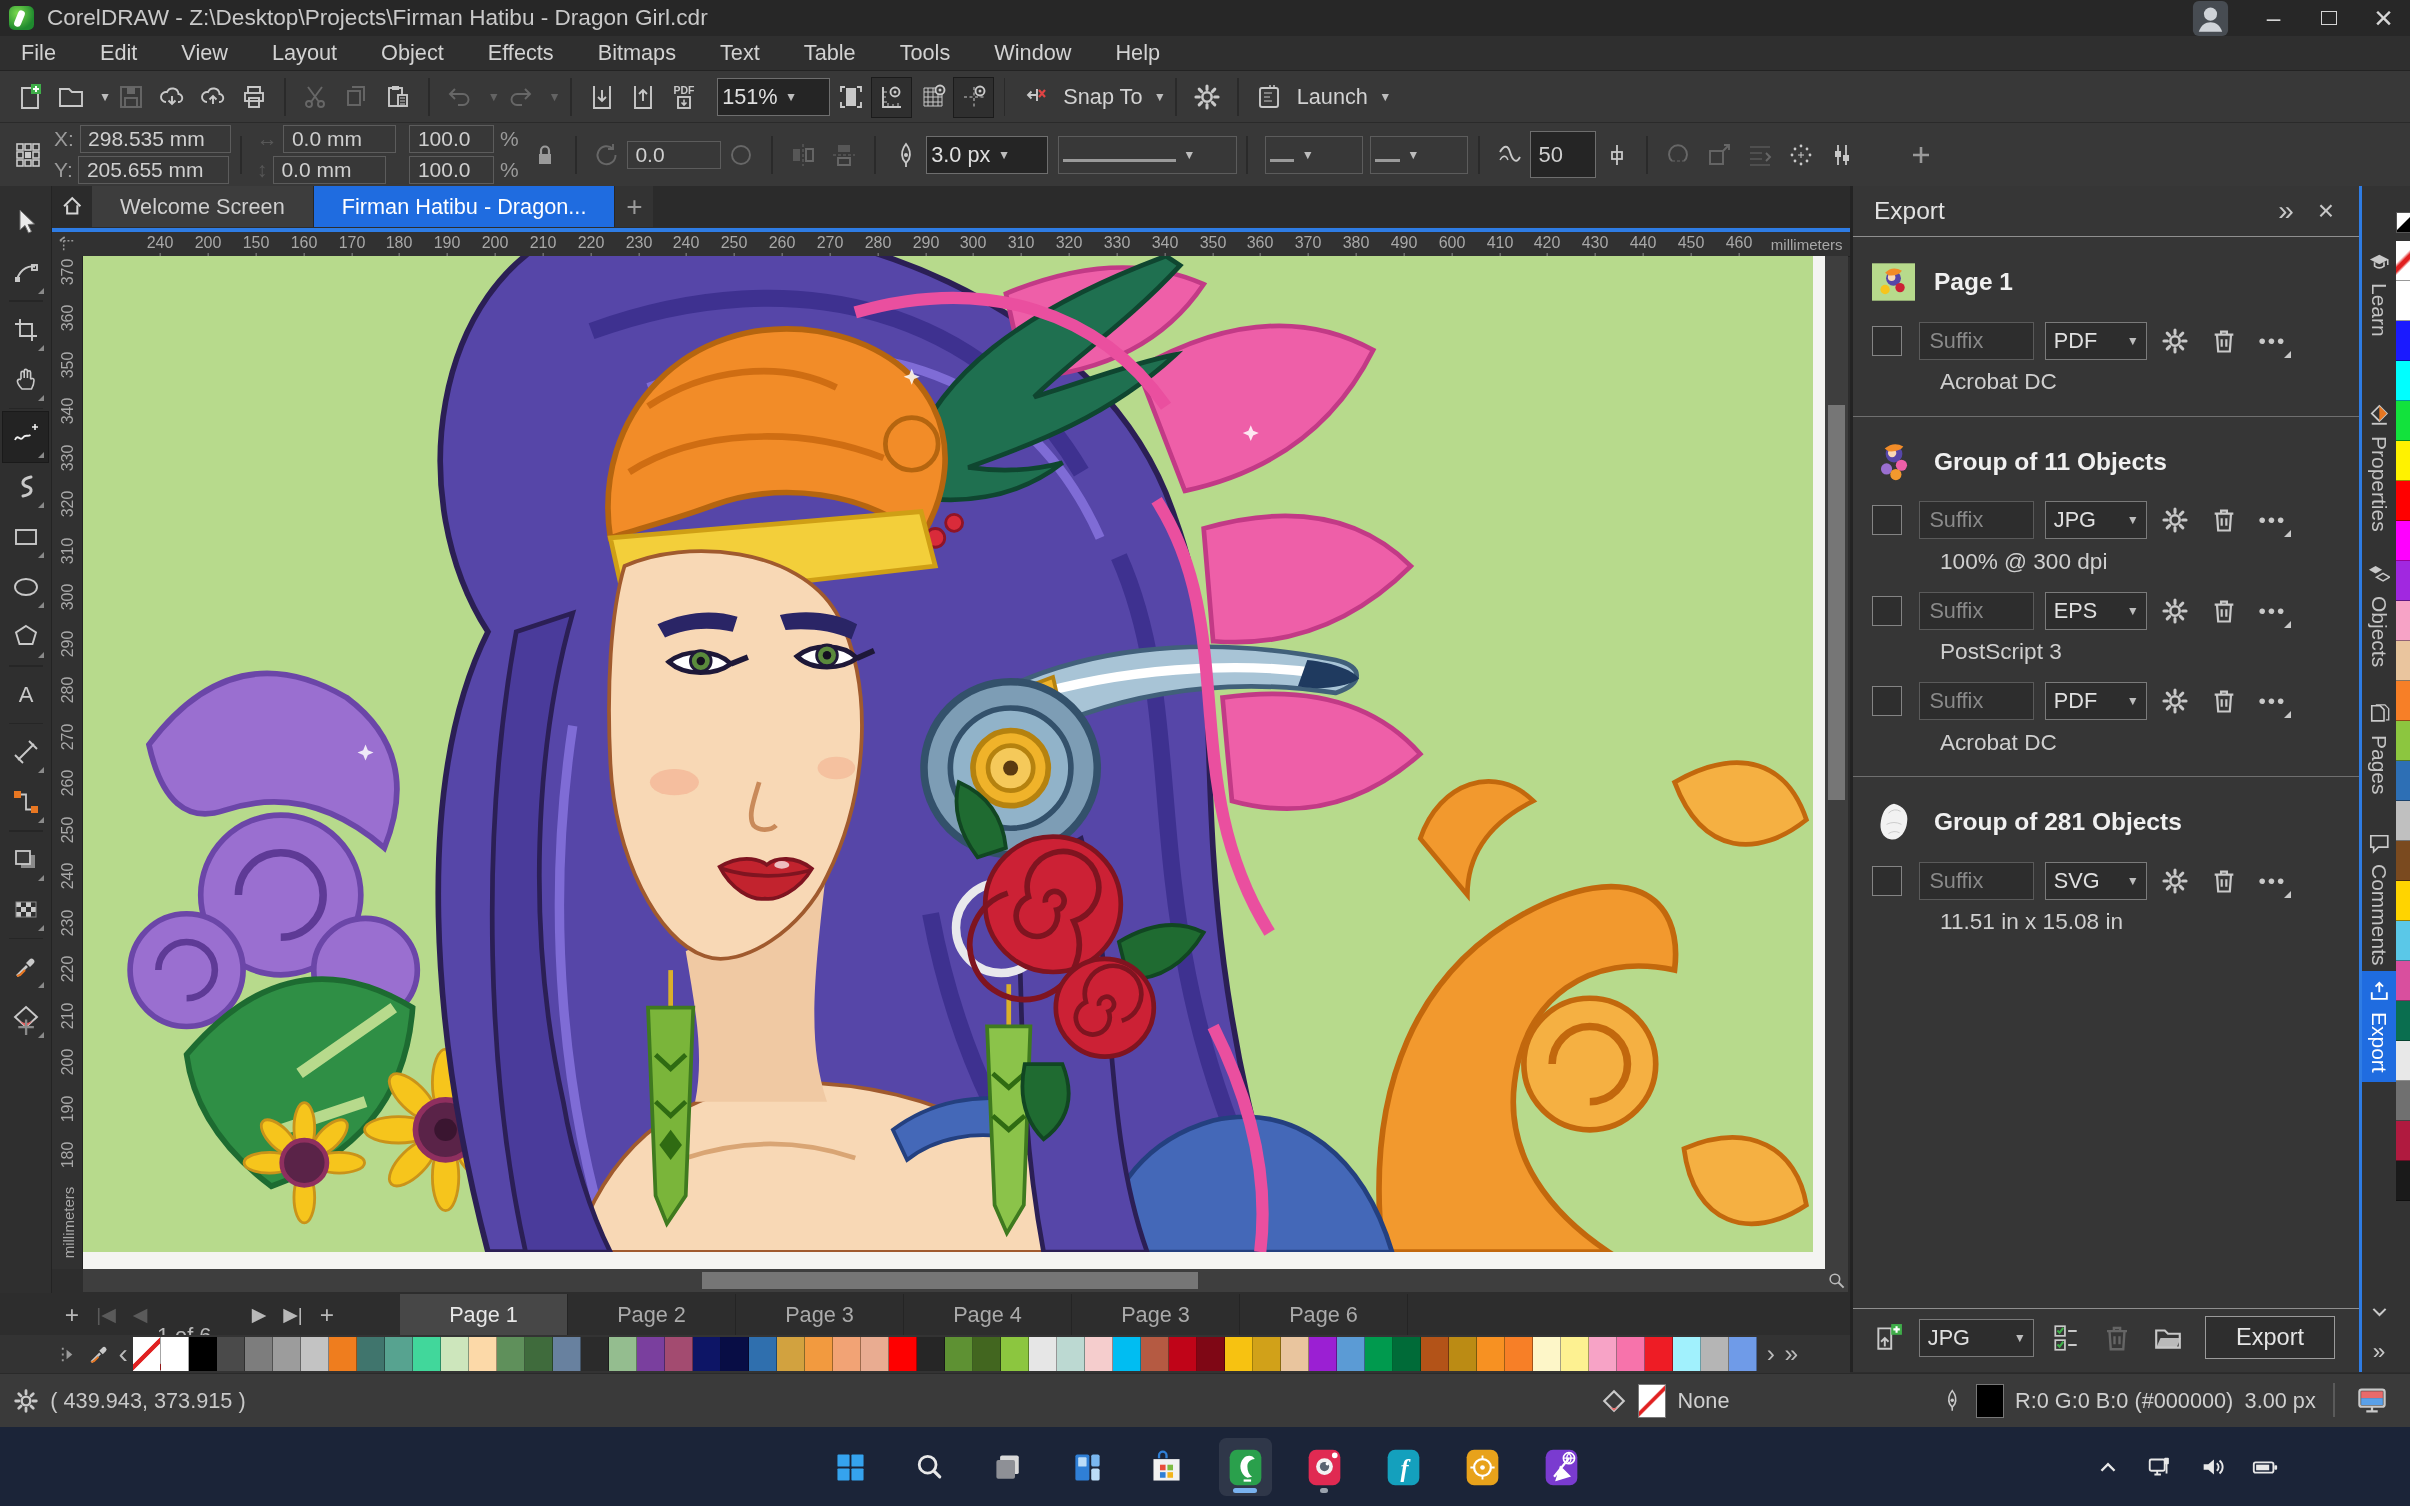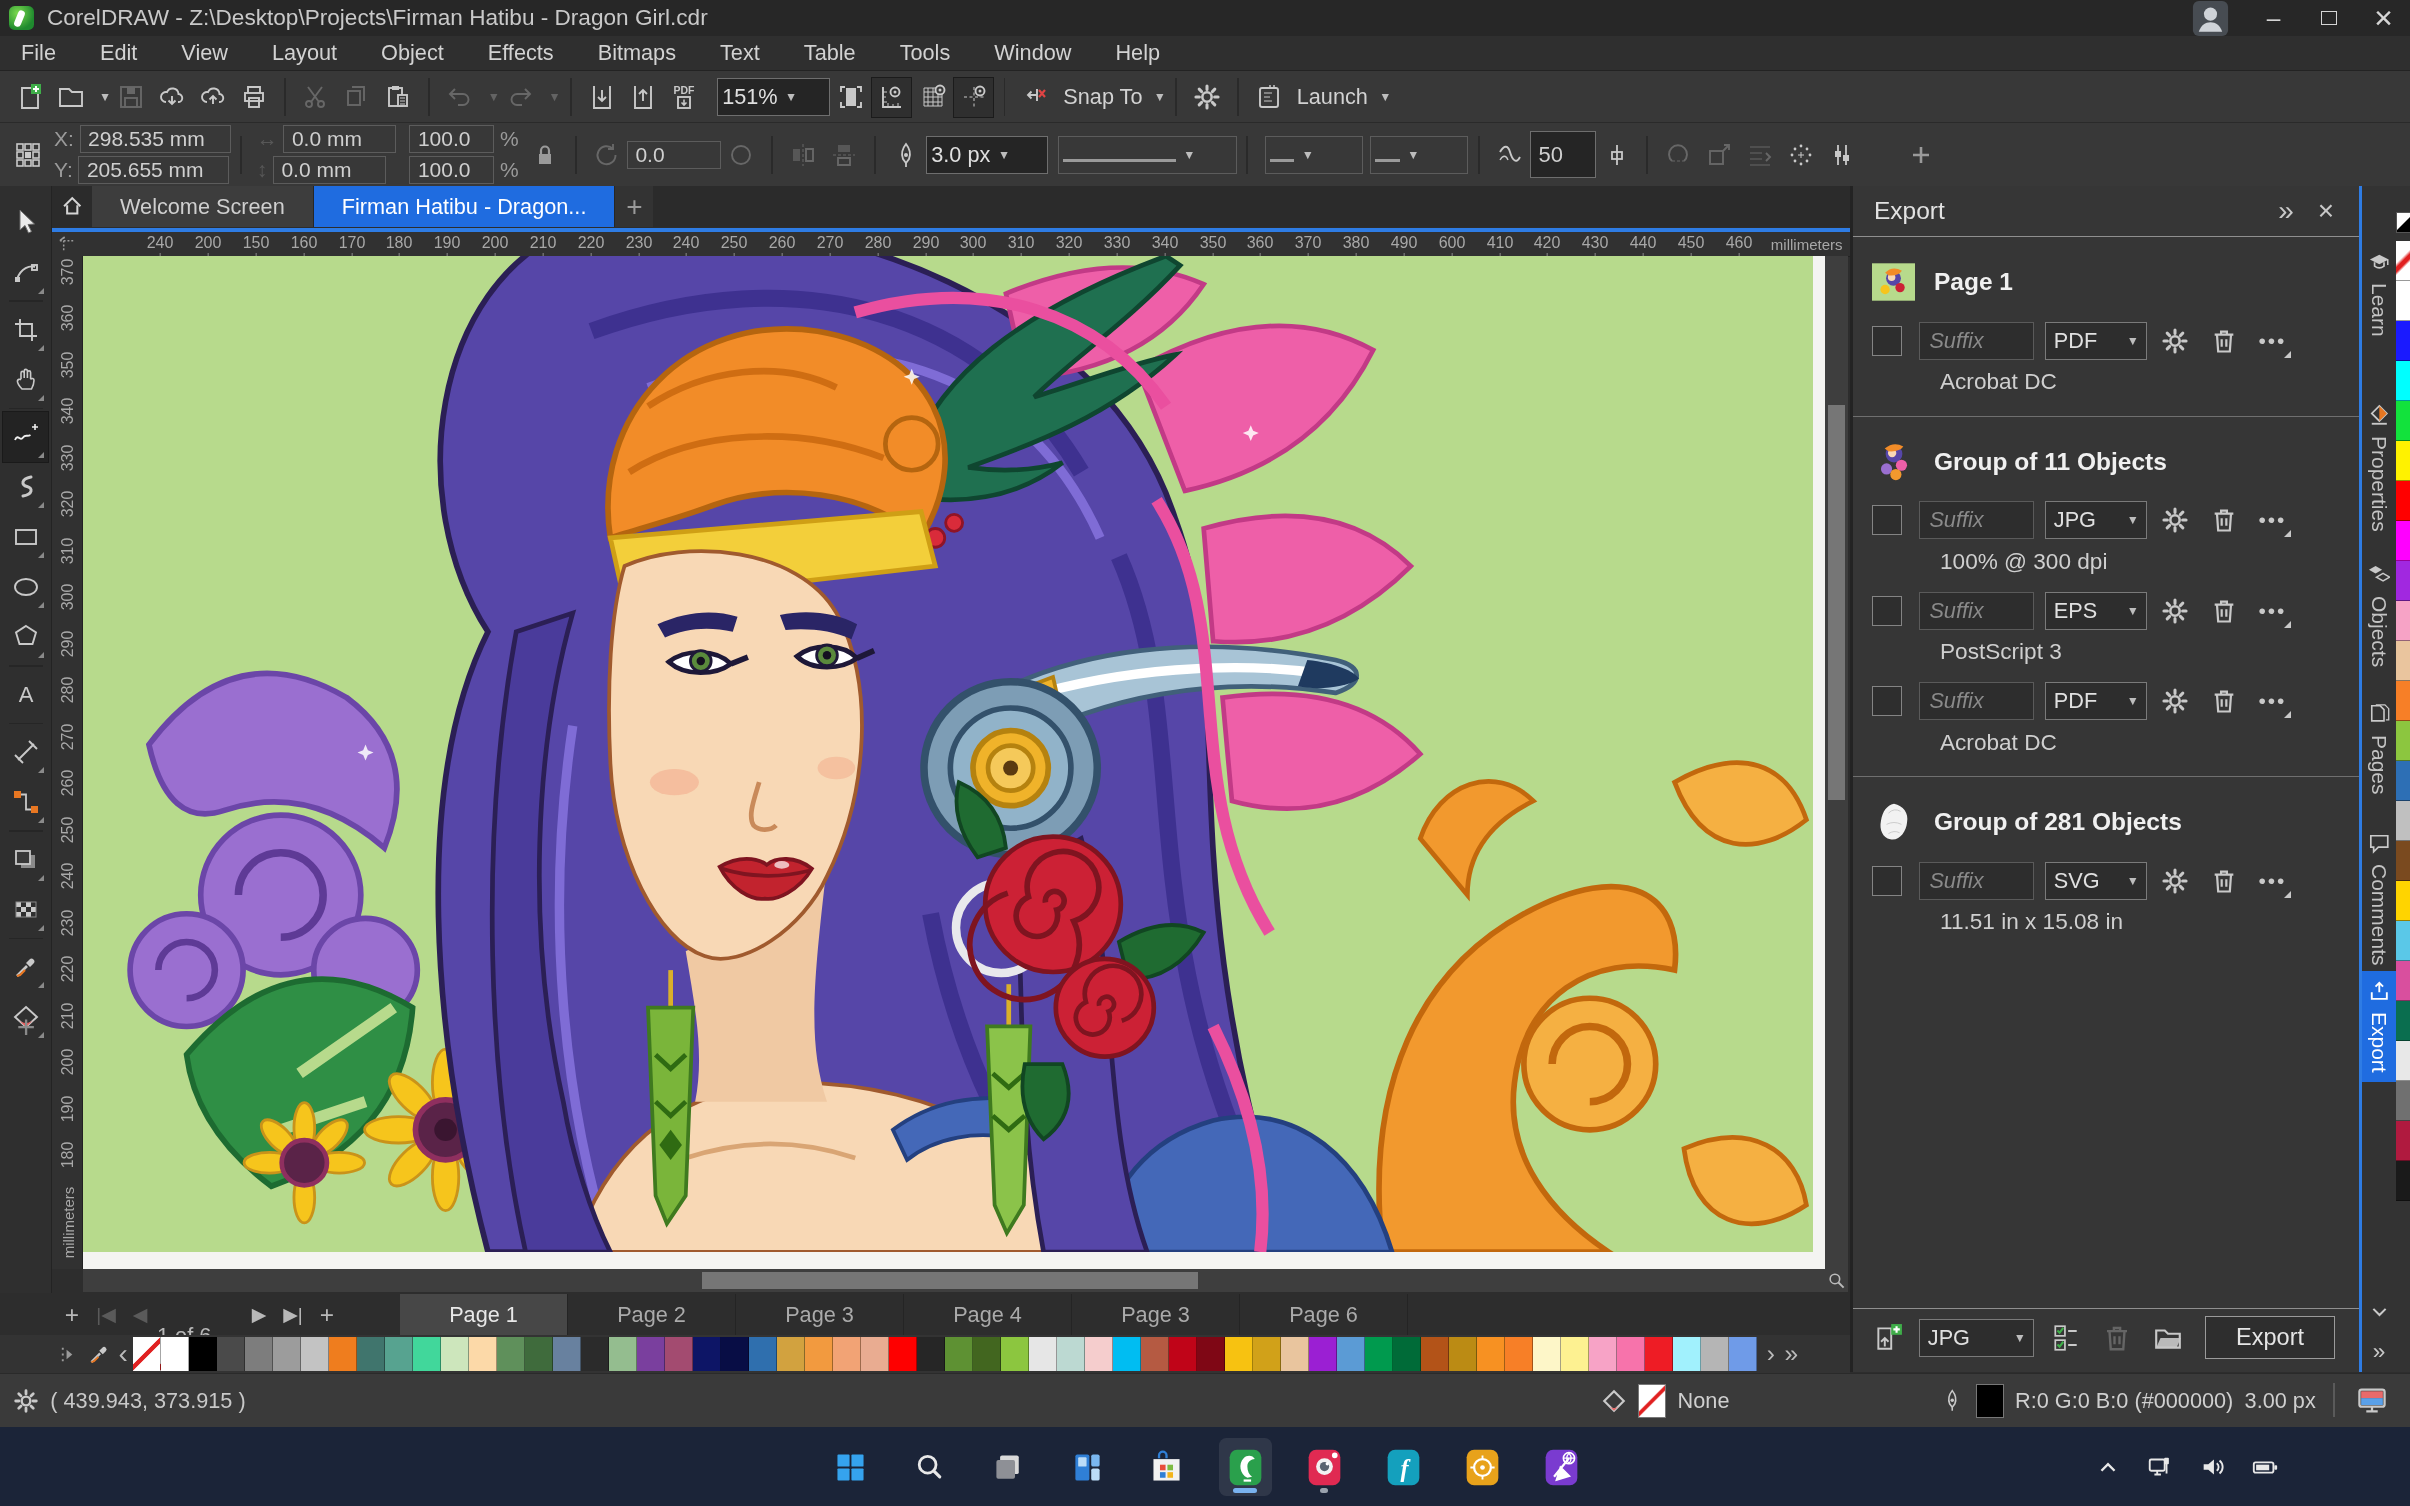--- a/index.html
+++ b/index.html
@@ -121,21 +121,21 @@
   .exp-hic{margin-left:auto;color:#c9c9c9;font-size:28px;width:40px;text-align:center;}
   .exp-hic + .exp-hic{margin-left:0;}
   .exp-group{padding:5.6px 13px 17px 19px;}
   .exp-group:not(:last-child){border-bottom:1.9px solid #6f6f6f;}
   .exp-head{display:flex;align-items:center;gap:19px;margin-top:17px;height:45px;}
   .thumb{width:43px;height:38px;flex:none;display:flex;align-items:center;justify-content:center;}
   .exp-gtitle{font-size:24.5px;font-weight:bold;color:#f0f0f0;}
   .exp-row{display:flex;align-items:center;margin-top:17px;}
   .exp-check{width:30px;height:30px;border:1.9px solid #848484;background:#2e2e2e;flex:none;}
   .exp-suffix{width:115px;height:38px;background:#2d2d2d;border:1.9px solid #5a5a5a;color:#ddd;font-size:21.7px;
-              padding:0 9.4px;margin-left:17px;font-family:"Liberation Sans",sans-serif;font-style:italic;}
+              padding:0 9.4px;margin-left:17px;font-family:"Liberation Sans",sans-serif;}
   .exp-suffix::placeholder{color:#8a8a8a;}
   .exp-dd{width:102px;height:38px;background:#2d2d2d;border:1.9px solid #7a7a7a;display:flex;align-items:center;
           padding:0 7.5px;margin-left:11.3px;font-size:21.7px;color:#e0e0e0;flex:none;}
   .exp-dd .caret{margin-left:auto;}
   .exp-ic{width:41px;height:38px;display:flex;align-items:center;justify-content:center;margin-left:7.5px;flex:none;position:relative;}
   .exp-ic svg{width:28px;height:28px;}
   .exp-ic.dots span{color:#c9c9c9;font-size:21px;letter-spacing:1.9px;}
   .exp-ic.dots i{position:absolute;right:1.9px;bottom:1.9px;border-left:7.5px solid transparent;border-bottom:7.5px solid #c9c9c9;}
   .exp-detail{margin:9.4px 0 3.8px 68px;font-size:22.6px;color:#cfcfcf;}
   .exp-footer{position:absolute;left:0;bottom:5.6px;width:506px;height:58px;border-top:1.9px solid #8f8f8f;

